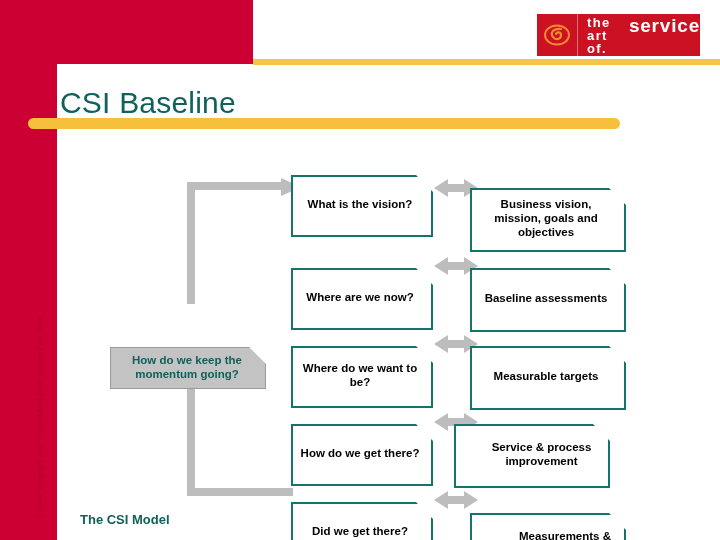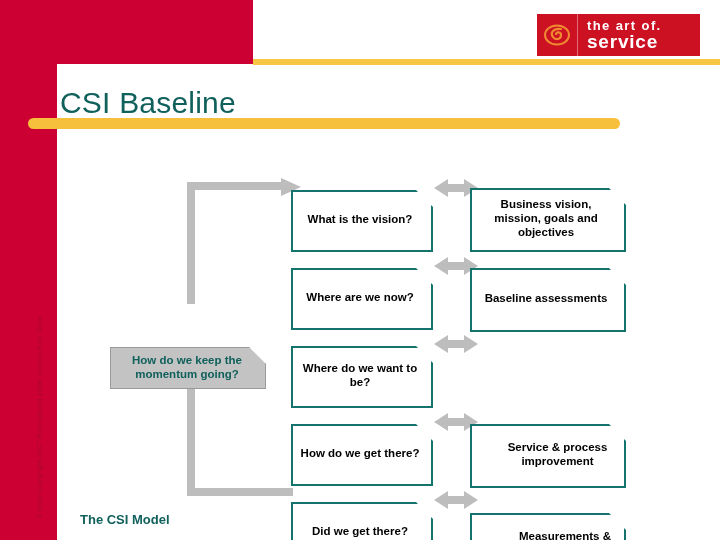--- a/index.html
+++ b/index.html
@@ -34,21 +34,21 @@
   .logo{
     position:absolute;left:537px;top:14px;width:163px;height:42px;background:#CC1122;
     display:flex;align-items:center;
   }
   .logo-mark{
     width:40px;height:42px;display:flex;align-items:center;justify-content:center;
     border-right:1px solid #e06a78;flex:none;
   }
   .logo-mark svg{display:block;}
   .logo-words{
-    flex:1;display:flex;flex-direction:column;justify-content:center;
+    flex:1;display:flex;flex-direction:row;justify-content:center;
     padding-left:9px;color:#ffffff;
   }
   .logo-l1{font-size:13px;font-weight:bold;letter-spacing:1.4px;line-height:13px;}
   .logo-l2{font-size:19px;font-weight:bold;letter-spacing:0.8px;line-height:19px;}
 
   
   .slide-title{
     position:absolute;left:60px;top:86px;
     font-size:30px;color:#10605C;font-weight:normal;letter-spacing:0.2px;
     white-space:nowrap;
@@ -202,21 +202,21 @@
     </svg>
   </div>
   <div class="arrow-dbl" style="left:434px;top:488px;">
     <svg width="44" height="24" viewBox="0 0 44 24">
       <rect x="12" y="8" width="20" height="8" fill="#BDBDBD"></rect>
       <polygon points="0,12 14,3 14,21" fill="#BDBDBD"></polygon>
       <polygon points="44,12 30,3 30,21" fill="#BDBDBD"></polygon>
     </svg>
   </div>
 
-  <div class="fbox" style="left:291px;top:147px;width:138px;height:58px;">
+  <div class="fbox" style="left:291px;top:132px;width:138px;height:58px;">
     <div class="shadow"></div>
     <div class="shape"></div>
     <div class="inner">What is the vision?</div>
   </div>
 
   <div class="fbox" style="left:291px;top:225px;width:138px;height:58px;">
     <div class="shadow"></div>
     <div class="shape"></div>
     <div class="inner">Where are we now?</div>
   </div>
@@ -244,22 +244,27 @@
     <div class="shape"></div>
     <div class="inner">Business vision, mission, goals and objectives</div>
   </div>
 
   <div class="fbox" style="left:470px;top:225px;width:152px;height:60px;">
     <div class="shadow"></div>
     <div class="shape"></div>
     <div class="inner">Baseline assessments</div>
   </div>
 
-
-  <div class="fbox" style="left:470px;top:381px;width:152px;height:60px;padding-left:29px;">
+  <div class="fbox" style="left:470px;top:303px;width:152px;height:60px;">
+    <div class="shadow"></div>
+    <div class="shape"></div>
+    <div class="inner">Measurable targets</div>
+  </div>
+
+  <div class="fbox" style="left:454px;top:381px;width:152px;height:60px;padding-left:29px;">
     <div class="shadow"></div>
     <div class="shape"></div>
     <div class="inner">Service &amp; process improvement</div>
   </div>
 
   <div class="fbox" style="left:470px;top:470px;width:152px;height:60px;padding-left:44px;">
     <div class="shadow"></div>
     <div class="shape"></div>
     <div class="inner">Measurements &amp; metrics</div>
   </div>

